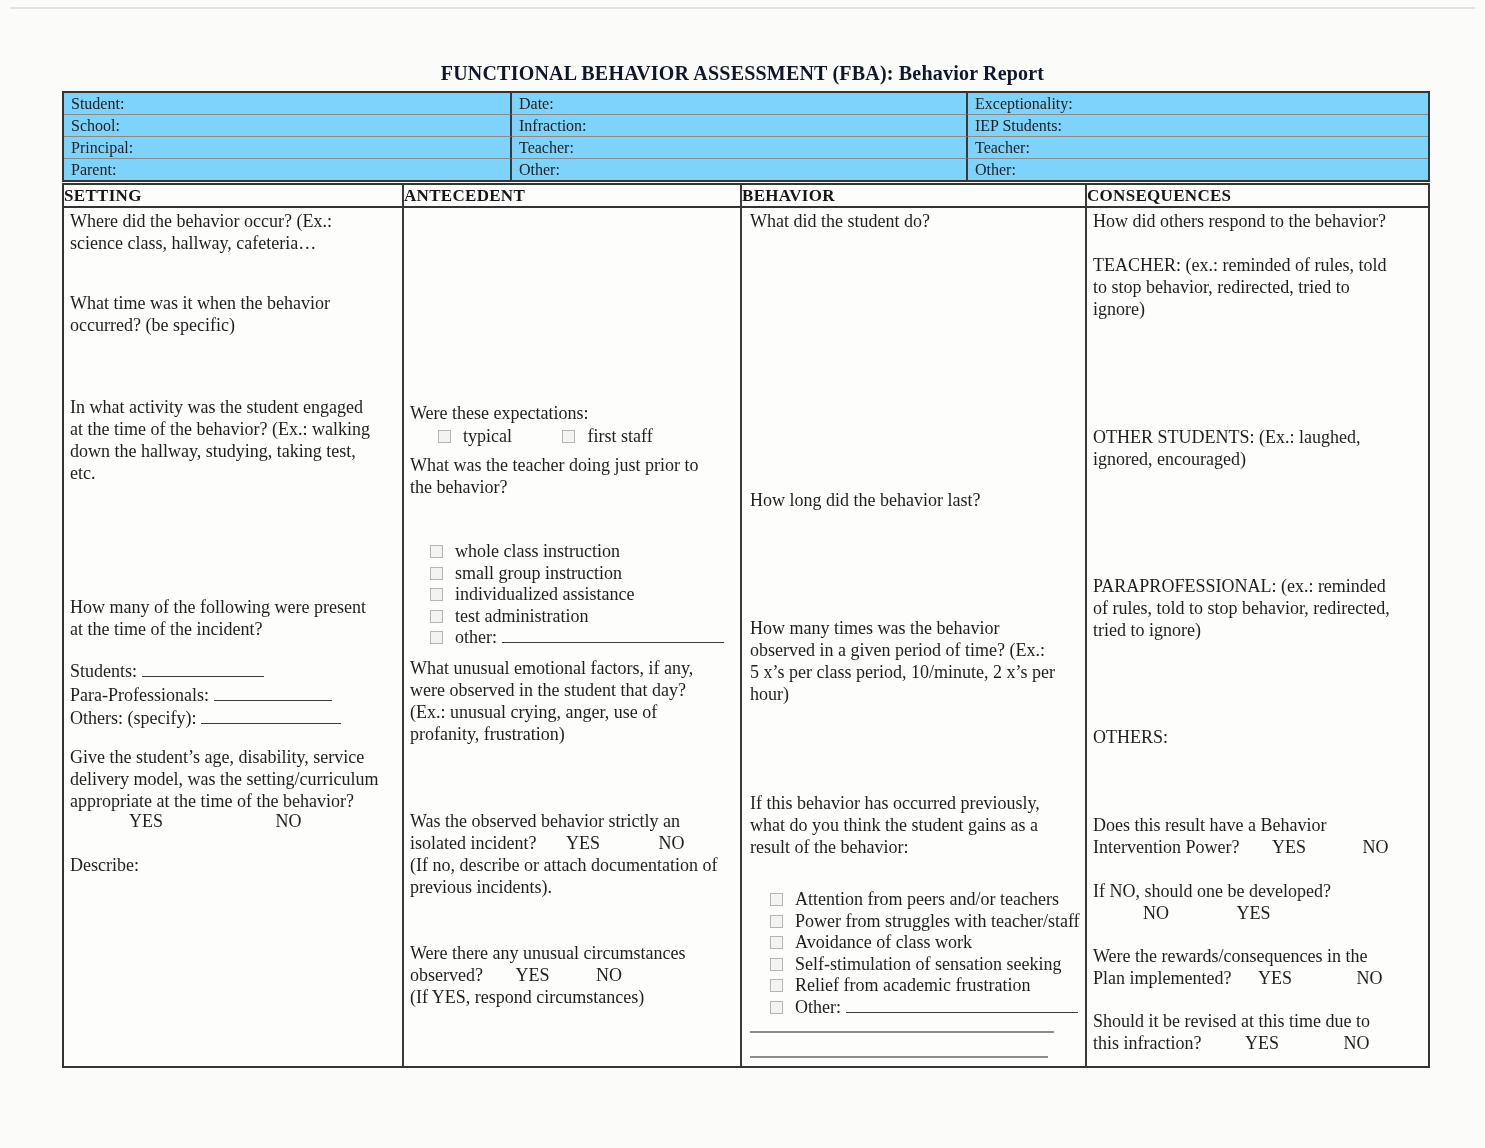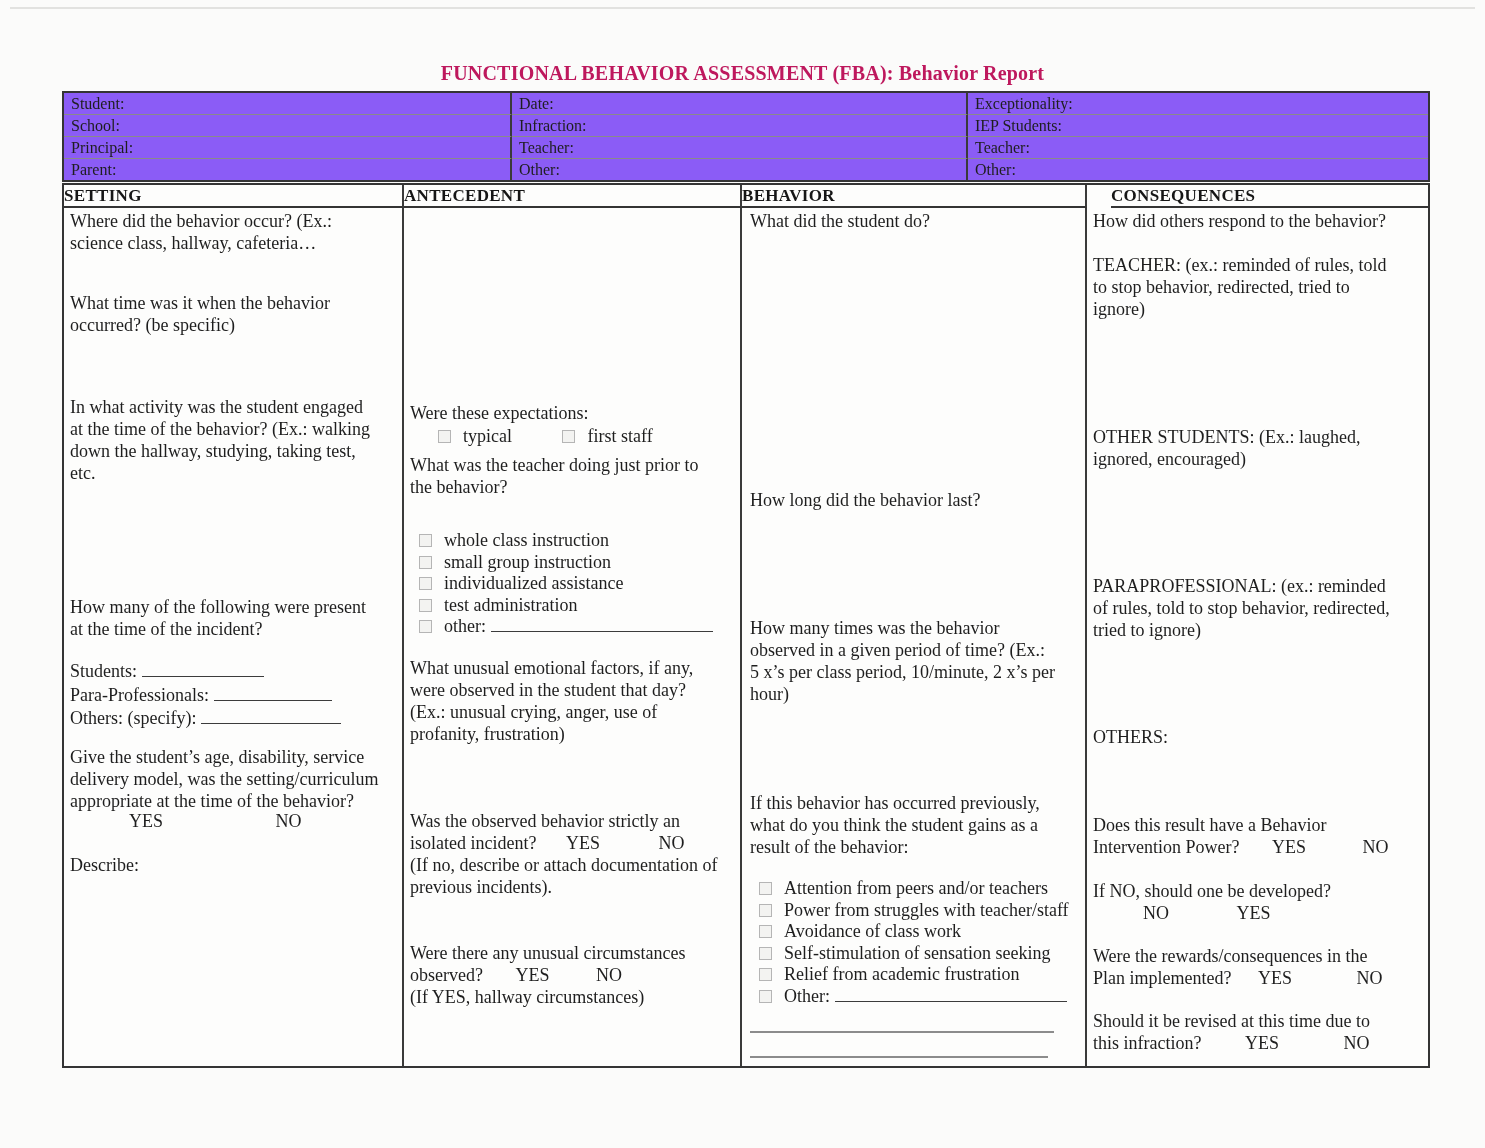--- a/index.html
+++ b/index.html
@@ -6,67 +6,67 @@
   body{
     width:1485px;height:1148px;position:relative;
     background:#fbfbfa;
     font-family:"Liberation Serif","DejaVu Serif",serif;
     color:#1e1e1e;
     overflow:hidden;
   }
   .scan-line{position:absolute;top:7px;left:10px;right:10px;height:2px;background:#e2e2e0;}
   .title{
     position:absolute;top:62px;left:0;width:100%;text-align:center;
-    font-size:20px;font-weight:bold;letter-spacing:.2px;color:#be185d;
+    font-size:20px;font-weight:bold;letter-spacing:.2px;color:#0f172a;
   }
   
   .info-table{
     position:absolute;left:62px;top:91px;width:1364px;height:87px;
     border:2px solid #343434;
     display:grid;
     grid-template-columns:448px 456px 1fr;
     grid-template-rows:repeat(4,1fr);
   }
   .info-cell{
     border-right:2px solid #3a3a3a;
     border-bottom:1px solid #8a8a8a;
     font-size:16px;line-height:21px;
     padding:0 0 0 7px;display:flex;align-items:center;
-    background:#8b5cf6;
+    background:#7dd3fc;
   }
   .info-cell.last-col{border-right:none;}
   .info-cell.last-row{border-bottom:none;}
   
   .main-table{
     position:absolute;left:62px;top:183px;width:1364px;height:881px;
     border:2px solid #343434;
     display:grid;
     grid-template-columns:340px 338px 345px 1fr;
     grid-template-rows:23px 1fr;
     background:#fdfdfc;
   }
   .hcell{
     border-right:2px solid #3a3a3a;border-bottom:2px solid #343434;
     text-align:left;font-weight:bold;font-size:17px;line-height:22px;
     letter-spacing:.3px;color:#161616;
   }
-  .hcell.last-col{border-right:none;margin-left:24px;}
+  .hcell.last-col{border-right:none;}
   .bcell{
     border-right:2px solid #3a3a3a;position:relative;
     font-size:18px;line-height:22px;
   }
   .bcell.last-col{border-right:none;}
   .blk{position:absolute;left:6px;right:7px;}
   .para{white-space:pre-line;}
   .cb{
     display:inline-block;width:11px;height:11px;
     border:1px solid #b5b5b5;background:#f3f3f1;
     margin-right:12px;vertical-align:-1px;
   }
-  .list{list-style:none;margin:0;padding:0 0 0 9px;}
+  .list{list-style:none;margin:11px;padding:0 0 0 9px;}
   .list li{line-height:21.5px;white-space:nowrap;}
   .fill{
     display:inline-block;border-bottom:1.4px solid #3c3c3c;
     height:13px;margin-left:5px;vertical-align:baseline;
   }
   .blank-line{position:absolute;left:8px;height:0;border-bottom:2px solid #8c8c8c;}
   .choice{display:inline-block;}
   .optrow{white-space:nowrap;}
 </style>
 </head>
@@ -184,21 +184,21 @@
       <div class="para">(If no, describe or attach documentation of
 previous incidents).</div>
     </div>
     <div class="blk" style="top:734px">
       <div>Were there any unusual circumstances</div>
       <div>
         <span>observed?</span>
         <span class="choice" style="margin-left:28px">YES</span>
         <span class="choice" style="margin-left:42px">NO</span>
       </div>
-      <div>(If YES, hallway circumstances)</div>
+      <div>(If YES, respond circumstances)</div>
     </div>
   </div>
 
   <div class="bcell">
     <div class="blk" style="top:2px;left:8px">What did the student do?</div>
     <div class="blk" style="top:281px;left:8px">How long did the behavior last?</div>
     <div class="blk para" style="top:409px;left:8px">How many times was the behavior
 observed in a given period of time? (Ex.:
 5 x’s per class period, 10/minute, 2 x’s per
 hour)</div>

